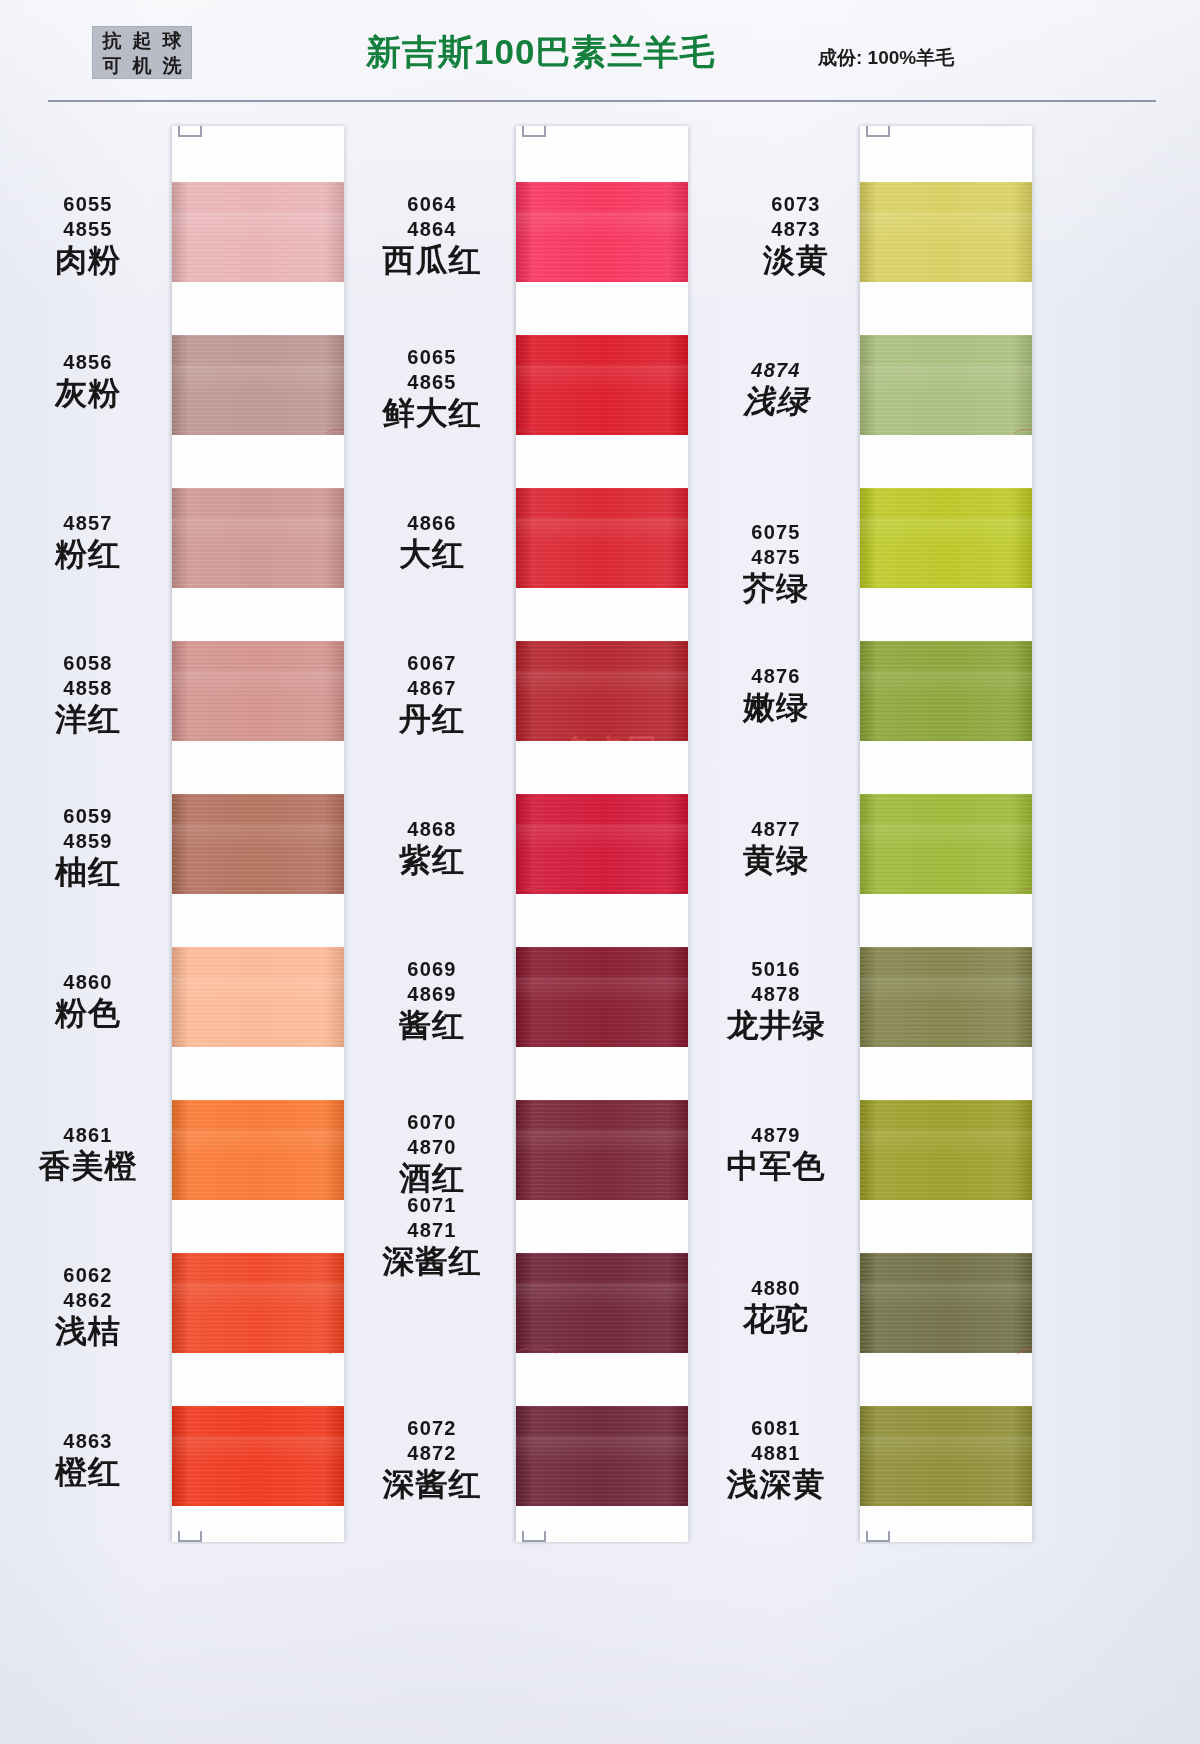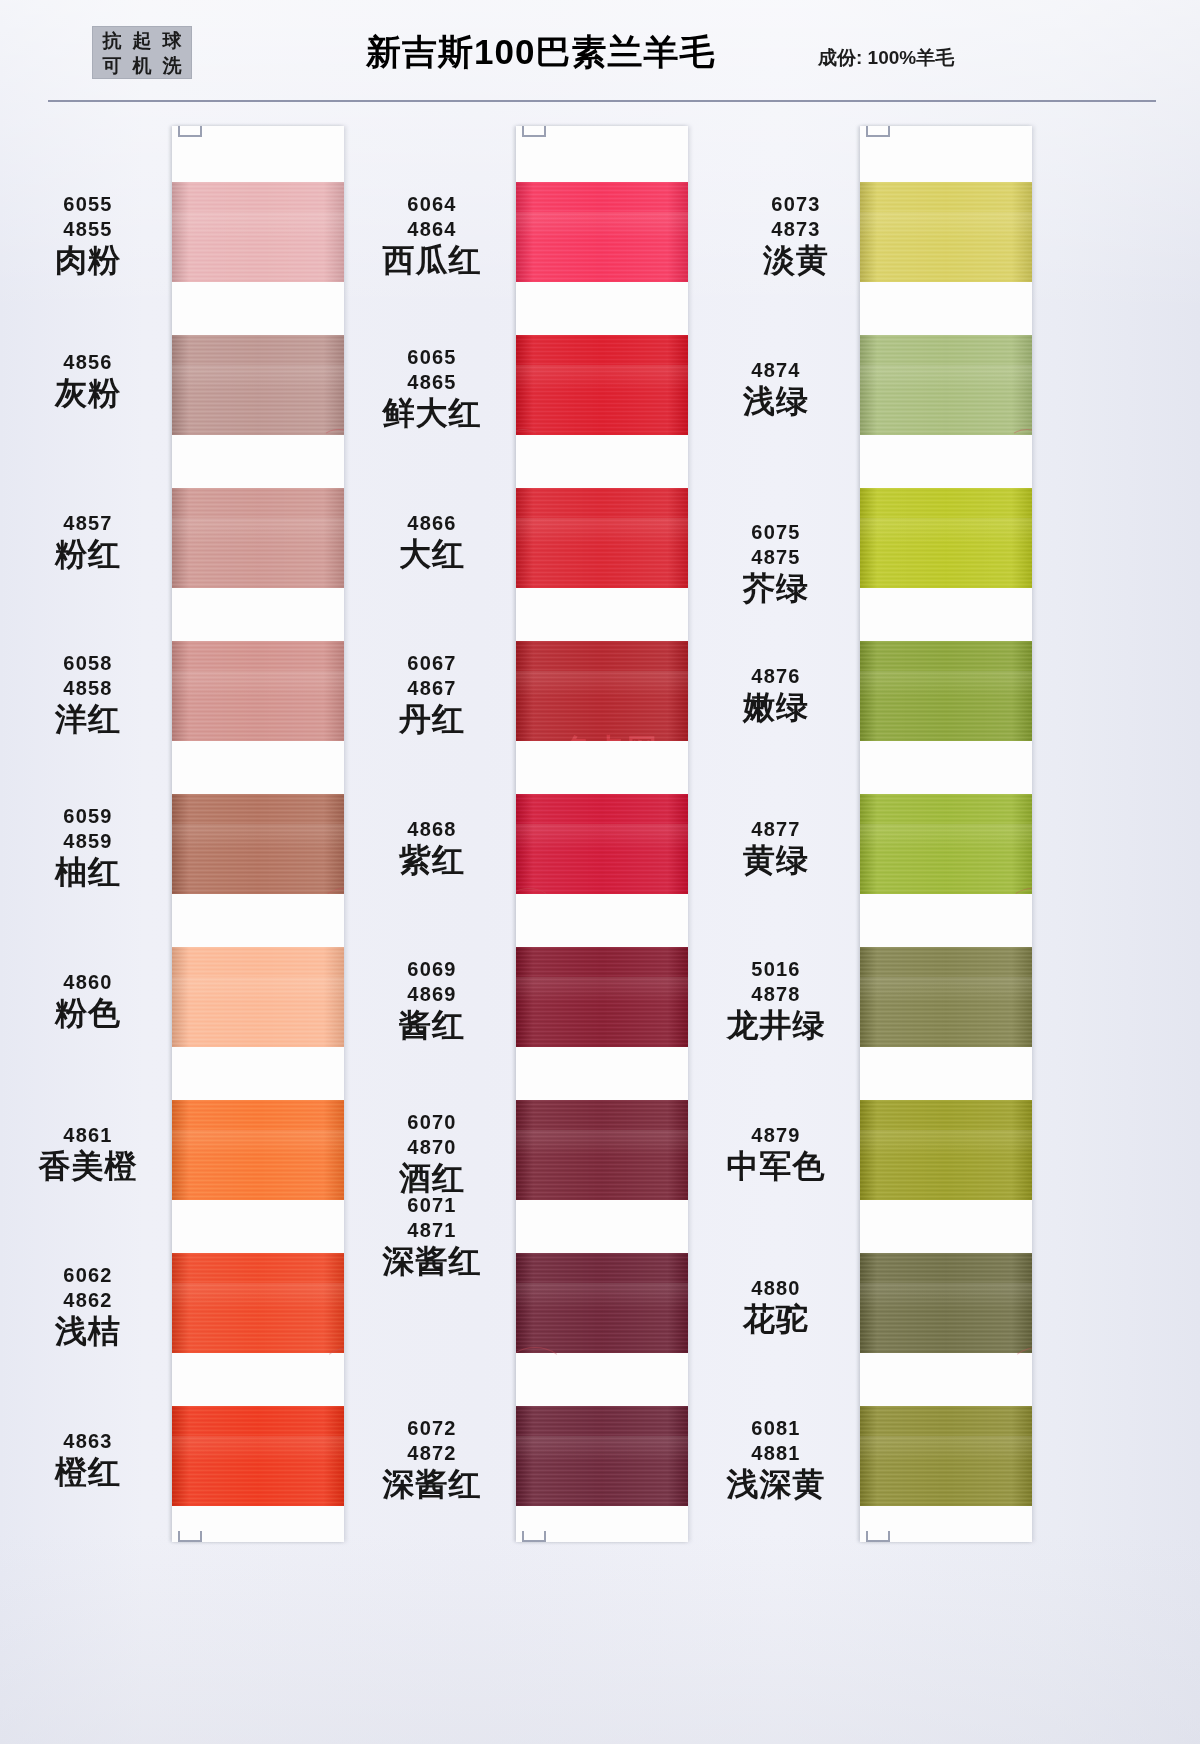--- a/index.html
+++ b/index.html
@@ -51,21 +51,21 @@
 
   .counts {
     position: absolute; left: 198px; top: 26px;
     font-size: 18px; font-weight: bold; color: #141414;
     line-height: 27px; white-space: nowrap;
   }
   .counts .ln2 { letter-spacing: 0.3px; }
 
   .title {
     position: absolute; left: 366px; top: 29px;
-    font-size: 35px; font-weight: bold; color: #000000;
+    font-size: 35px; font-weight: bold; color: #15803d;
     letter-spacing: 1px; white-space: nowrap;
   }
   .composition {
     position: absolute; left: 818px; top: 45px;
     font-size: 19px; font-weight: bold; color: #1d1d1d;
     white-space: nowrap;
   }
 
   
   .strip {
@@ -418,21 +418,21 @@
     <div class="label" style="left: 358px; top: 1416px;">
       <div class="code">6072</div>
       <div class="code">4872</div>
       <div class="name">深酱红</div>
     </div>
     <div class="label" style="left: 722px; top: 192px;">
       <div class="code">6073</div>
       <div class="code">4873</div>
       <div class="name">淡黄</div>
     </div>
-    <div class="label" style="left: 702px; top: 357.5px;">
+    <div class="label" style="left: 702px; top: 357.5px; font-style: italic;">
       <div class="code">4874</div>
       <div class="name">浅绿</div>
     </div>
     <div class="label" style="left: 702px; top: 520px;">
       <div class="code">6075</div>
       <div class="code">4875</div>
       <div class="name">芥绿</div>
     </div>
     <div class="label" style="left: 702px; top: 663.5px;">
       <div class="code">4876</div>

